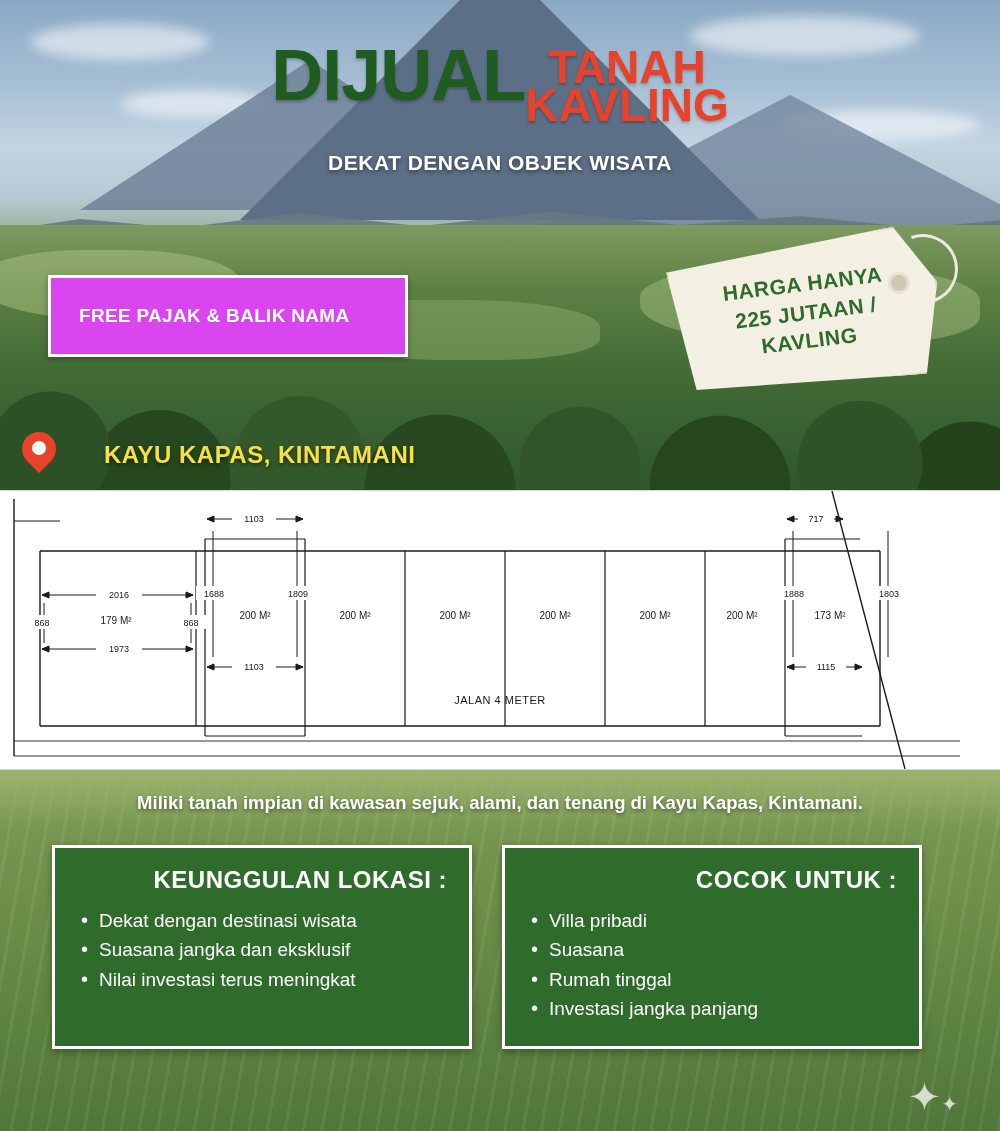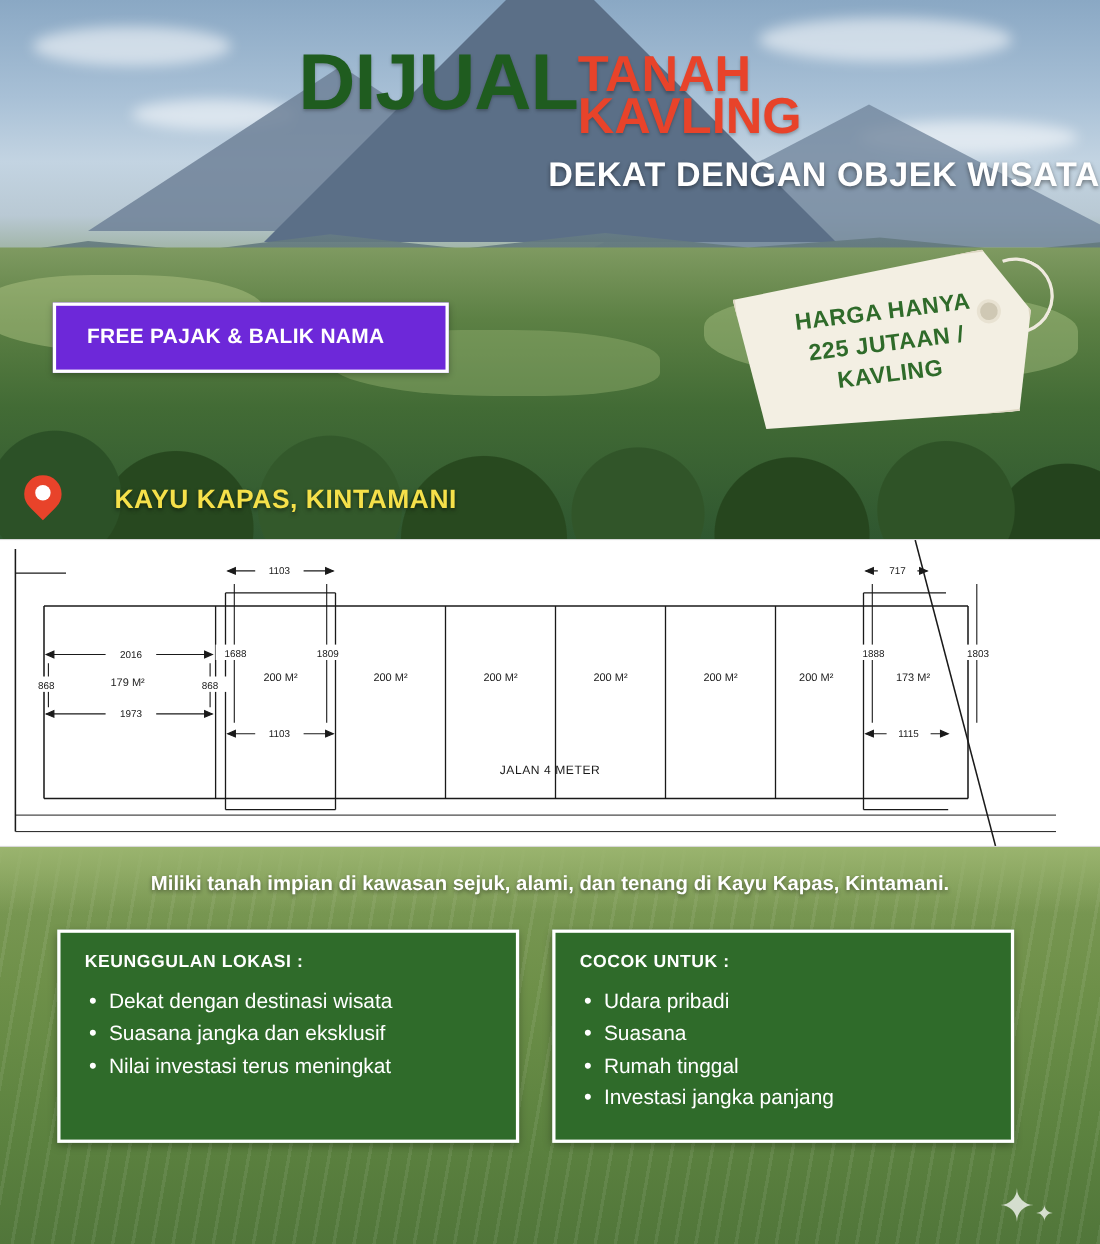--- a/index.html
+++ b/index.html
@@ -86,38 +86,37 @@
   }
   .title-row {
     display: flex; align-items: flex-start; justify-content: center;
     line-height: .92;
   }
   .t-dijual {
     font-size: 72px; font-weight: 800; letter-spacing: -1px;
     color: #1f5c1f;
     text-shadow: 0 2px 3px rgba(0,0,0,.25);
   }
-  .t-stack { display: flex; flex-direction: column; text-align: left; padding-top: 4px;}
+  .t-stack { display: flex; flex-direction: column; text-align: left; padding-top: 4px; align-items: center;}
   .t-tanah, .t-kavling {
     font-size: 46px; font-weight: 800; color: #e8432a; letter-spacing: 0px;
     text-shadow: 0 2px 3px rgba(0,0,0,.25);
   }
   .t-kavling { font-size: 46px; margin-top: -4px; }
   .subtitle {
-    margin-top: 14px;
-    font-size: 31px; font-weight: 800; color: #ffffff;
+    margin-top: 24px;
+    font-size: 21px; font-weight: 800; color: #ffffff;
     letter-spacing: .5px;
     text-shadow: 0 2px 4px rgba(0,0,0,.45);
-    text-align: right;
   }
 
   .free-badge {
     position: absolute; left: 48px; top: 275px;
-    width: 360px; height: 64px;
-    background: #6d28d9;
+    width: 360px; height: 82px;
+    background: #d946ef;
     border: 3px solid #ffffff;
     display: flex; align-items: center;
     padding-left: 28px;
     color: #ffffff; font-size: 19px; font-weight: 800; letter-spacing: .3px;
     box-shadow: 0 2px 6px rgba(0,0,0,.3);
   }
 
   .price-tag {
     position: absolute; right: 60px; top: 238px;
     width: 268px; height: 150px;
@@ -220,22 +219,22 @@
   }
   .card {
     background: #2f6b2a;
     border: 3px solid #ffffff;
     padding: 18px 22px 22px 22px;
     box-shadow: 0 3px 8px rgba(0,0,0,.35);
   }
   .card.left { width: 420px; }
   .card.right { width: 420px; }
   .card h3 {
-    color: #ffffff; font-size: 16px; font-weight: 800;
-    text-align: left; letter-spacing: .5px; margin-bottom: 12px;
+    color: #ffffff; font-size: 24px; font-weight: 800;
+    text-align: right; letter-spacing: .5px; margin-bottom: 12px;
   }
   .card ul { list-style: none; }
   .card li {
     color: #ffffff; font-size: 19px; line-height: 1.55;
     position: relative; padding-left: 22px;
   }
   .card li::before {
     content: "•"; position: absolute; left: 4px; top: -1px;
     font-size: 20px; color: #ffffff;
   }
@@ -418,21 +417,21 @@
         <h3>KEUNGGULAN LOKASI :</h3>
         <ul>
           <li>Dekat dengan destinasi wisata</li>
           <li>Suasana jangka dan eksklusif</li>
           <li>Nilai investasi terus meningkat</li>
         </ul>
       </div>
       <div class="card right">
         <h3>COCOK UNTUK :</h3>
         <ul>
-          <li>Udara pribadi</li>
+          <li>Villa pribadi</li>
           <li>Suasana</li>
           <li>Rumah tinggal</li>
           <li>Investasi jangka panjang</li>
         </ul>
       </div>
     </div>
 
     <div class="sparkle">✦<small>✦</small></div>
   </div>
 

